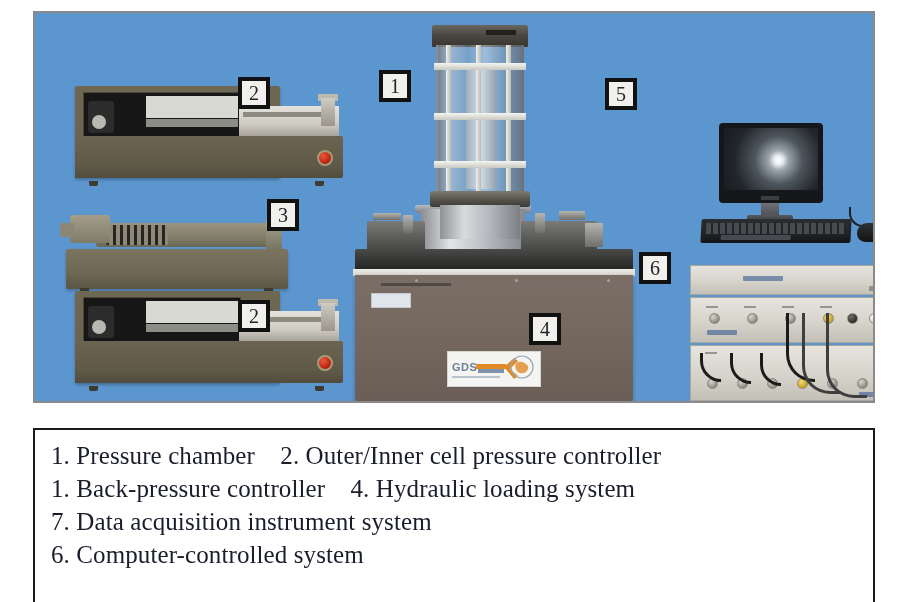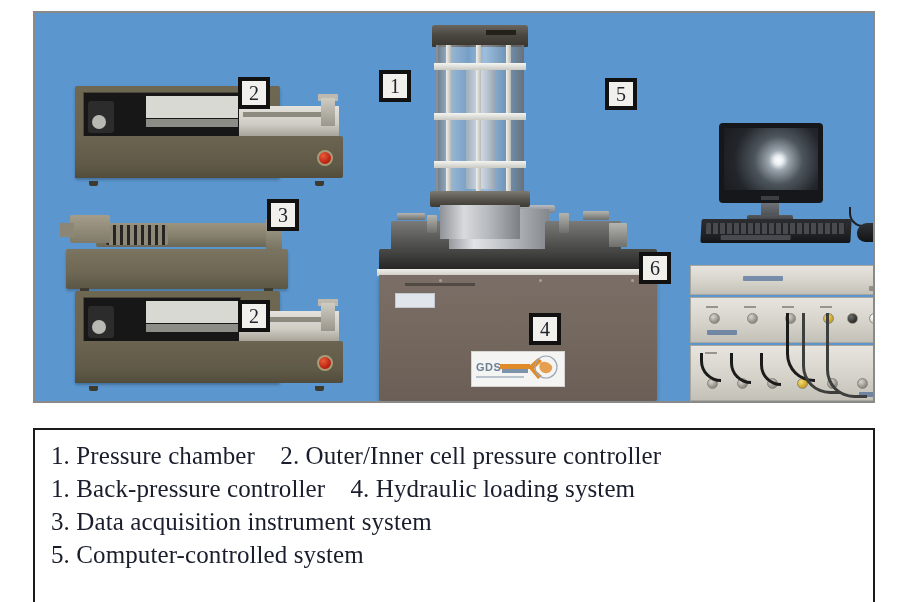--- a/index.html
+++ b/index.html
@@ -242,21 +242,21 @@
     border-radius: 2px;
   }
   .ch-neck {
     position: absolute;
     left: 16px; top: 180px;
     width: 80px; height: 34px;
     background: linear-gradient(90deg,#8f9296 0%,#d8dade 30%,#b4b7bb 62%,#7c7f83 100%);
   }
 
   
-  #loader { position: absolute; left: 338px; top: 196px; width: 290px; height: 200px; z-index: 8; }
+  #loader { position: absolute; left: 314px; top: 196px; width: 290px; height: 200px; z-index: 8; }
   .ld-pedestal {
     position: absolute;
     left: 72px; top: 0;
     width: 104px; height: 44px;
     background: linear-gradient(90deg,#8a8d91 0%,#e2e4e7 28%,#c2c5c9 55%,#84878b 100%);
   }
   .ld-ped-top {
     position: absolute;
     left: 66px; top: -4px;
     width: 116px; height: 8px;
@@ -655,17 +655,17 @@
 
     <div class="callout" style="left:604px; top:239px;">
       <span>6</span>
     </div>
 
   </div>
 
   <div id="caption">
     <div class="cap-line">1. Pressure chamber    2. Outer/Inner cell pressure controller</div>
     <div class="cap-line">1. Back-pressure controller    4. Hydraulic loading system</div>
-    <div class="cap-line">3. Data acquisition instrument system</div>
-    <div class="cap-line">5. Computer-controlled system</div>
+    <div class="cap-line">7. Data acquisition instrument system</div>
+    <div class="cap-line">6. Computer-controlled system</div>
   </div>
 
 </div>
 
 </body></html>

